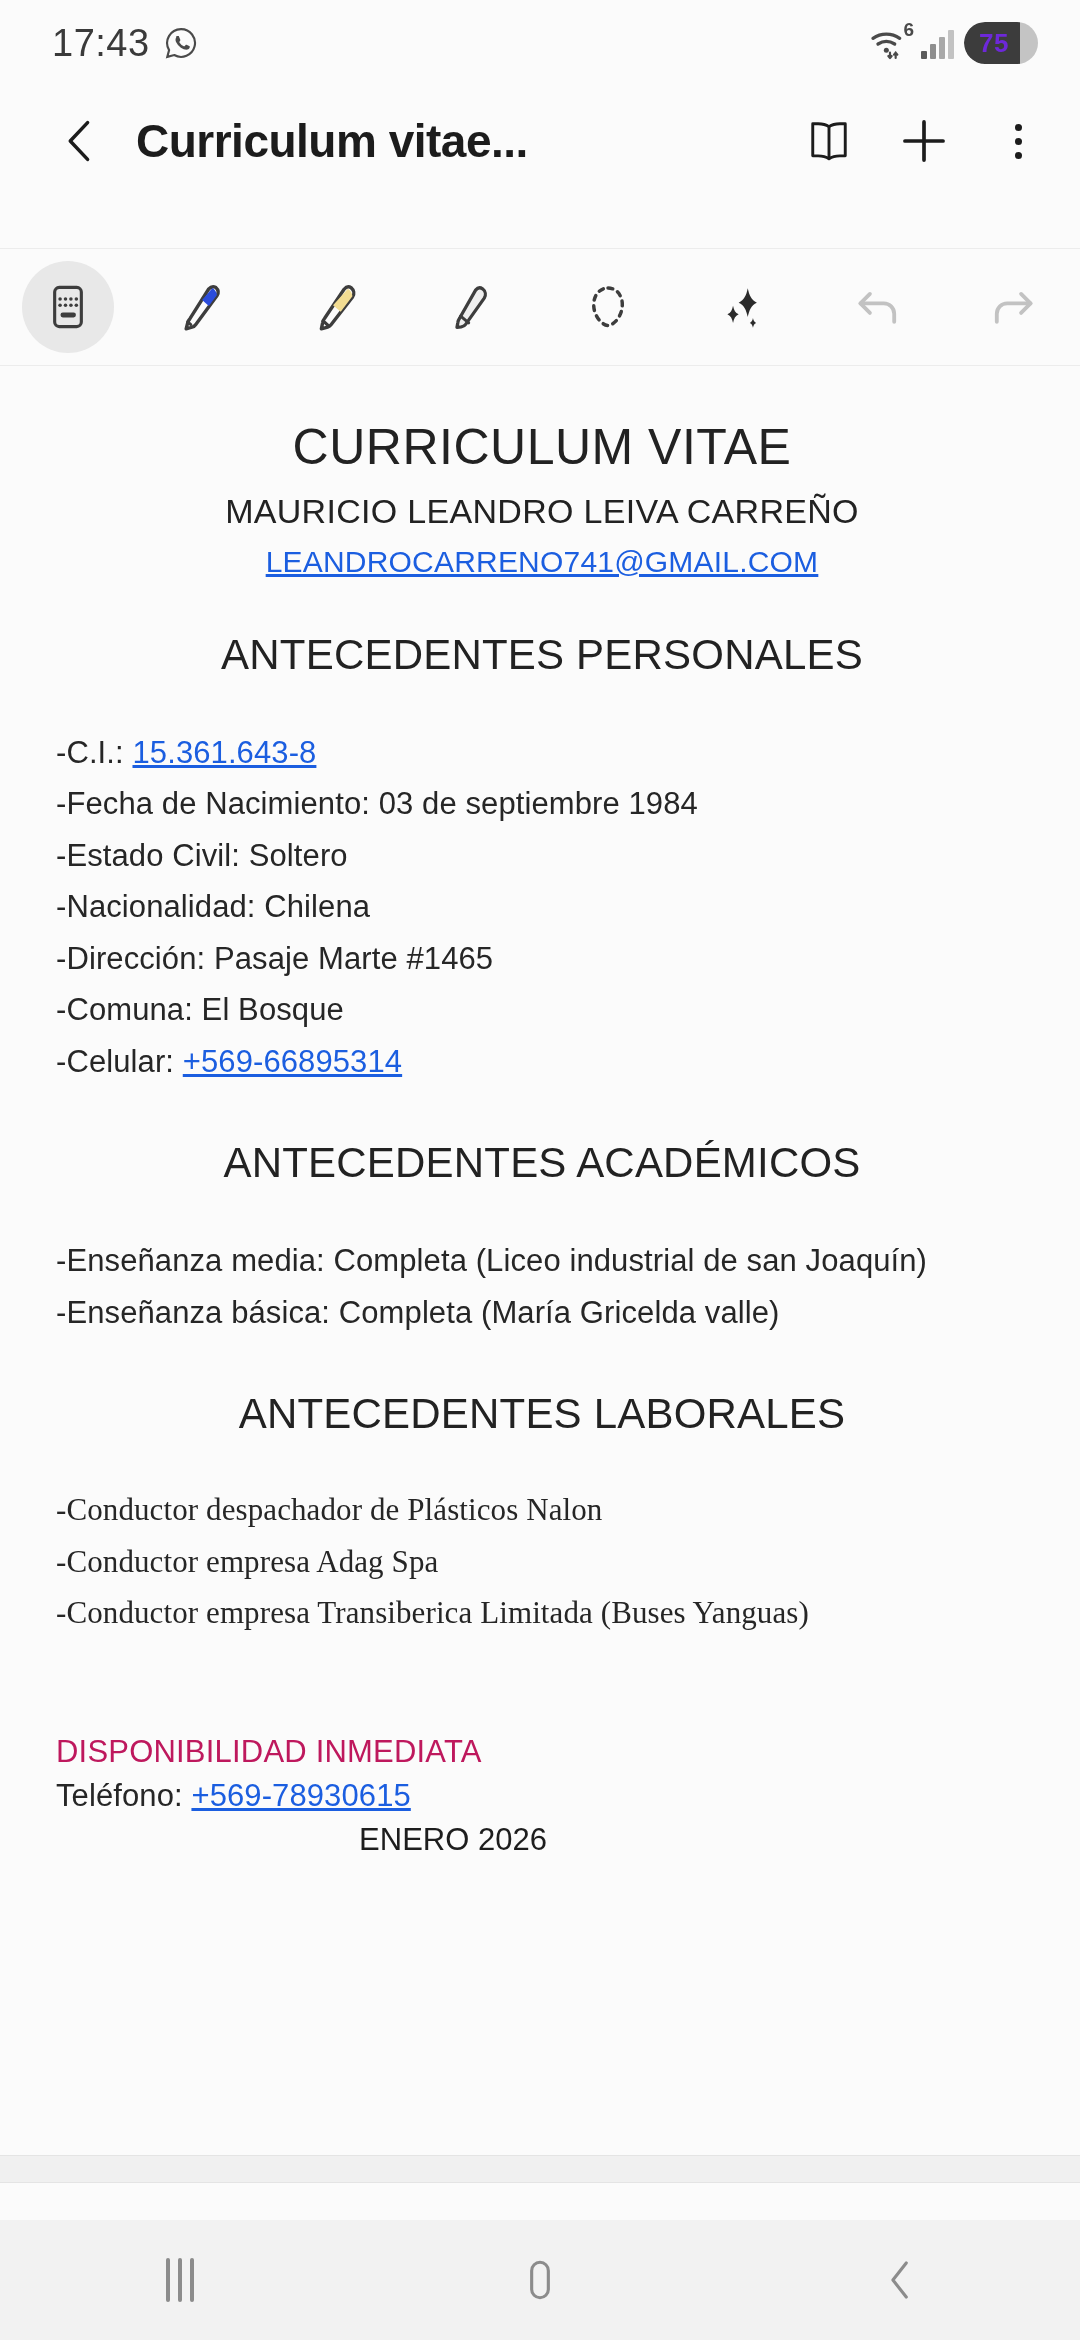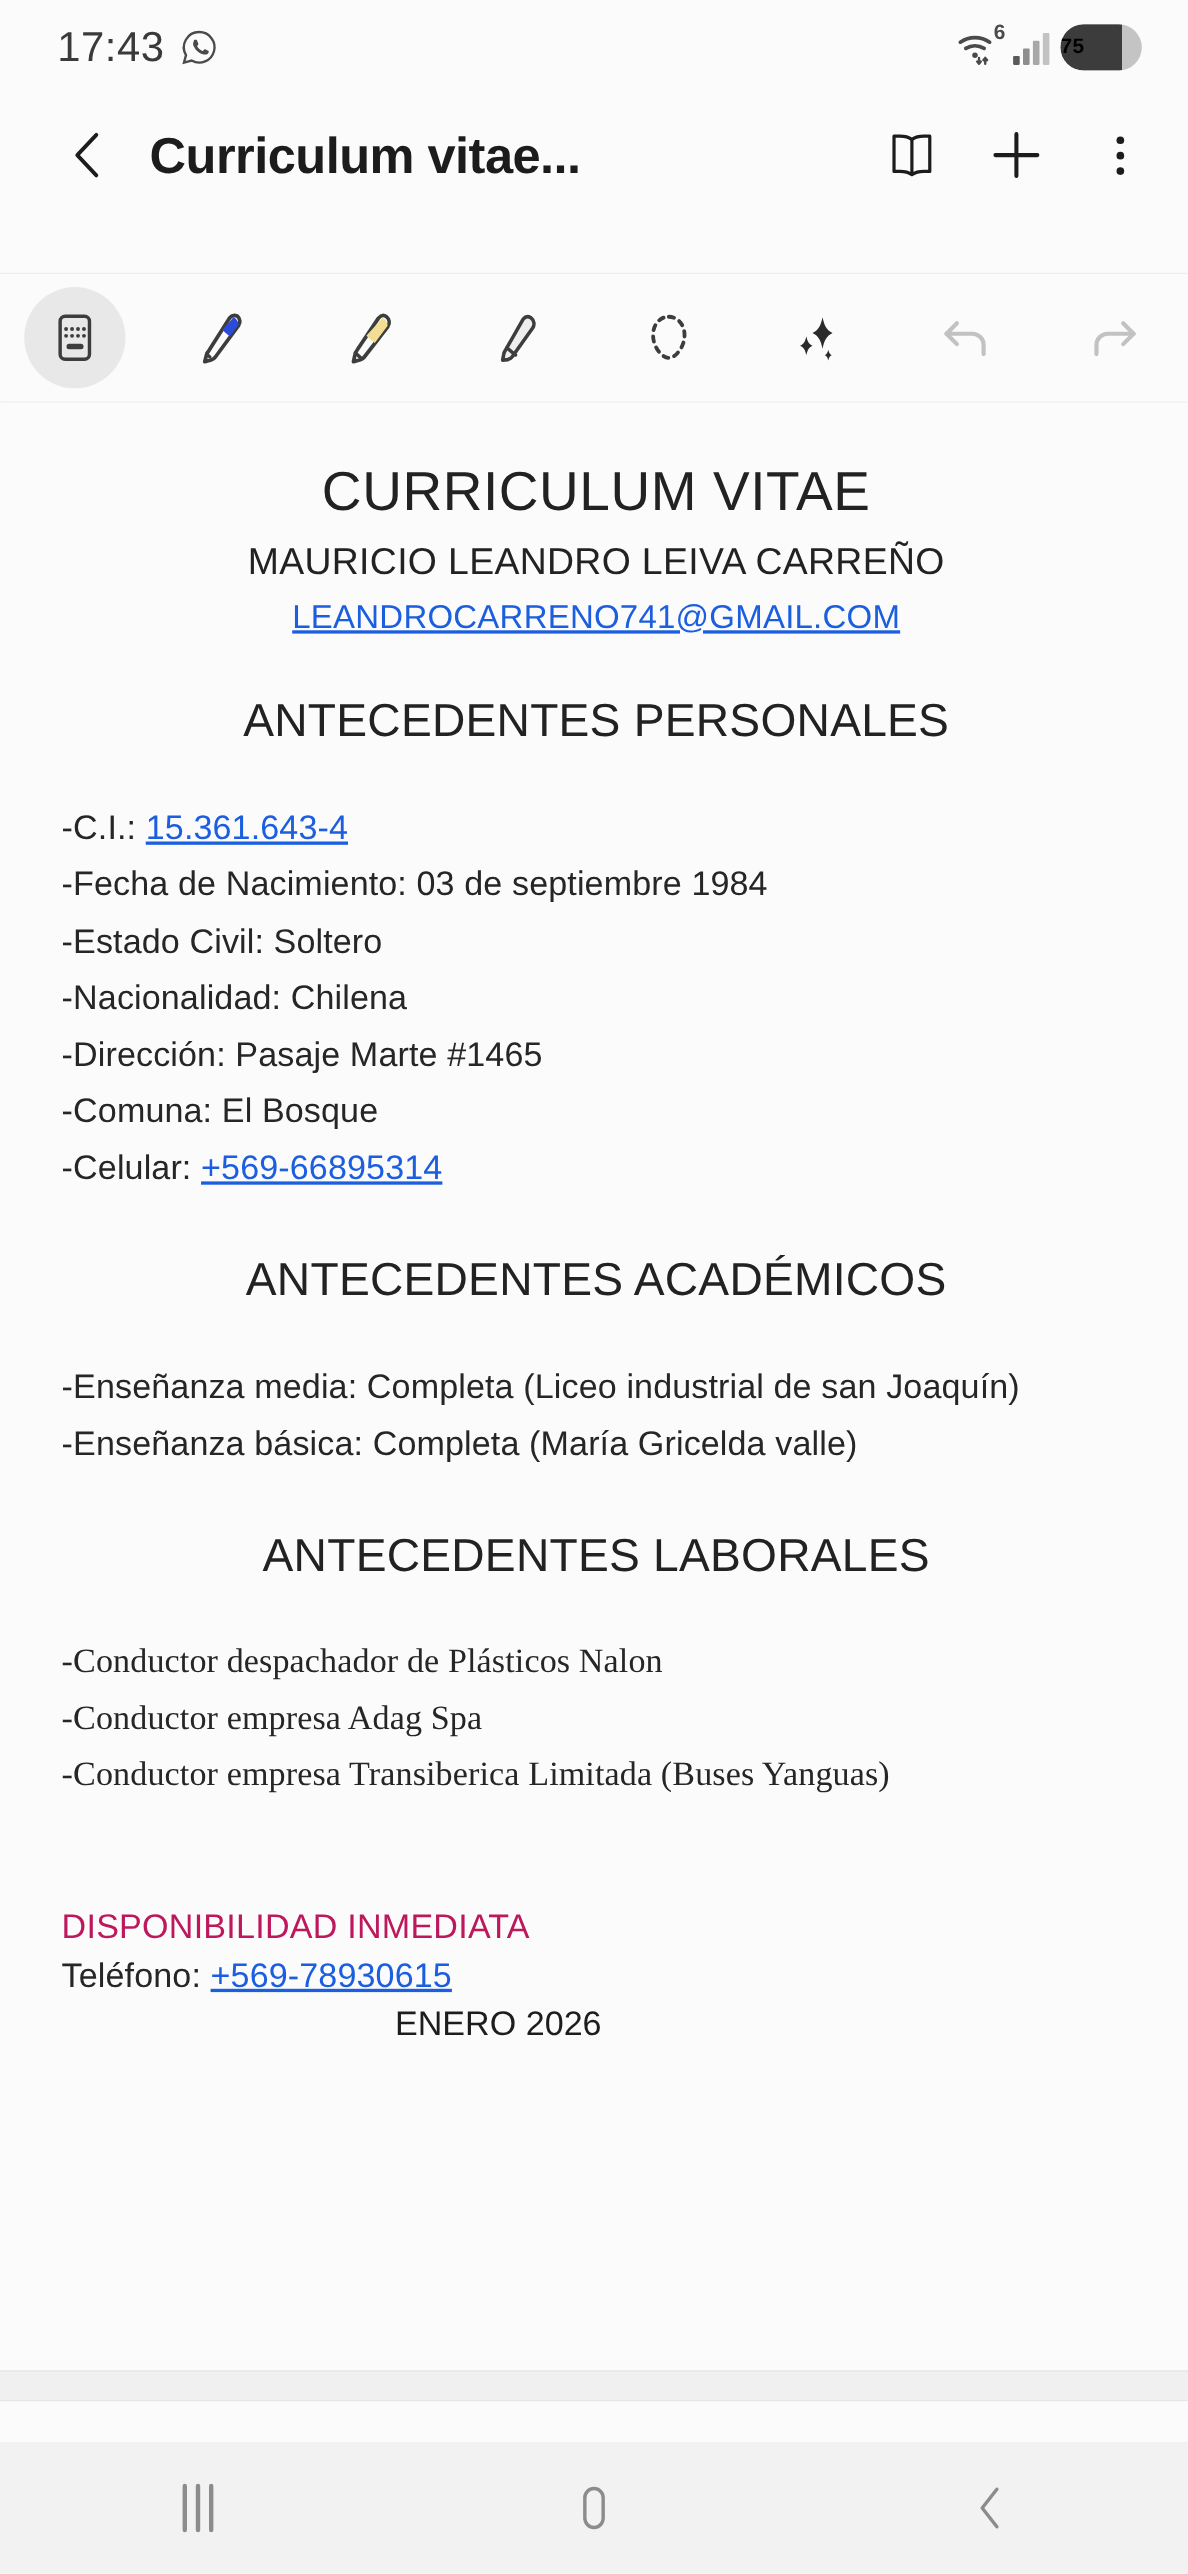--- a/index.html
+++ b/index.html
@@ -35,22 +35,22 @@
   .battery {
     position: relative; width: 74px; height: 42px; border-radius: 21px;
     background: #c4c4c4; overflow: hidden;
     display: flex; align-items: center;
   }
   .battery .fill {
     position: absolute; left: 0; top: 0; bottom: 0; width: 75%;
     background: #3c3c3c; border-radius: 21px 0 0 21px;
   }
   .battery .pct {
-    position: relative; z-index: 2; width: 100%; text-align: left;
-    color: #000000; font-size: 19px; font-weight: 700; letter-spacing: .5px;
+    position: relative; z-index: 2; width: 100%; text-align: center;
+    color: #6d28d9; font-size: 26px; font-weight: 700; letter-spacing: .5px;
     padding-right: 14px;
   }
 
   
   .appbar {
     position: absolute; top: 86px; left: 0; width: 1080px; height: 110px;
     display: flex; align-items: center; background: #fbfbfb; padding: 0 36px 0 54px;
   }
   .back-chevron { width: 52px; height: 52px; flex: 0 0 auto; cursor: pointer; }
   .doc-title {
@@ -275,21 +275,21 @@
       <div class="cv-title">CURRICULUM VITAE</div>
       <div class="cv-name">MAURICIO LEANDRO LEIVA CARREÑO</div>
       <div class="cv-email-line">
         <span class="cv-email link">LEANDROCARRENO741@GMAIL.COM</span>
       </div>
 
       <div class="section-head">ANTECEDENTES PERSONALES</div>
 
       <div class="body-block">
         <div class="body-line">
-          <span>-C.I.: </span><span class="link">15.361.643-4</span>
+          <span>-C.I.: </span><span class="link">15.361.643-8</span>
         </div>
         <div class="body-line">-Fecha de Nacimiento: 03 de septiembre 1984</div>
         <div class="body-line">-Estado Civil: Soltero</div>
         <div class="body-line">-Nacionalidad: Chilena</div>
         <div class="body-line">-Dirección: Pasaje Marte #1465</div>
         <div class="body-line">-Comuna: El Bosque</div>
         <div class="body-line">
           <span>-Celular: </span><span class="link">+569-66895314</span>
         </div>
       </div>

